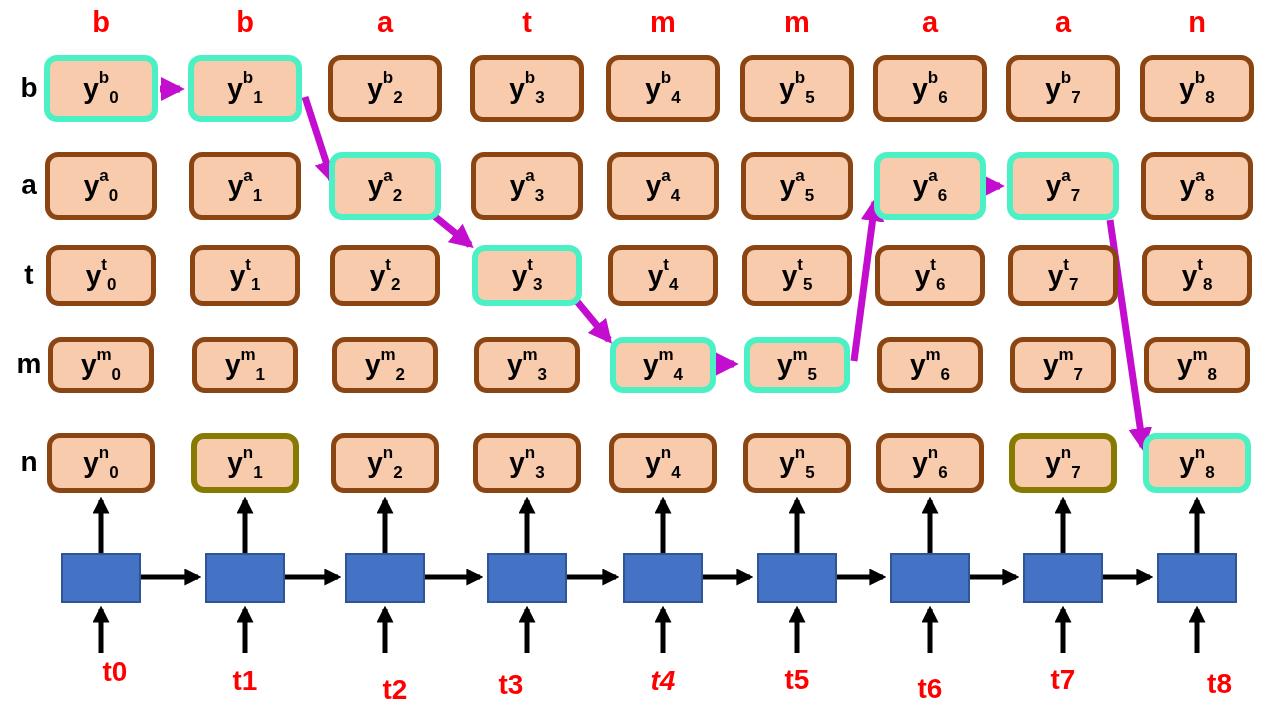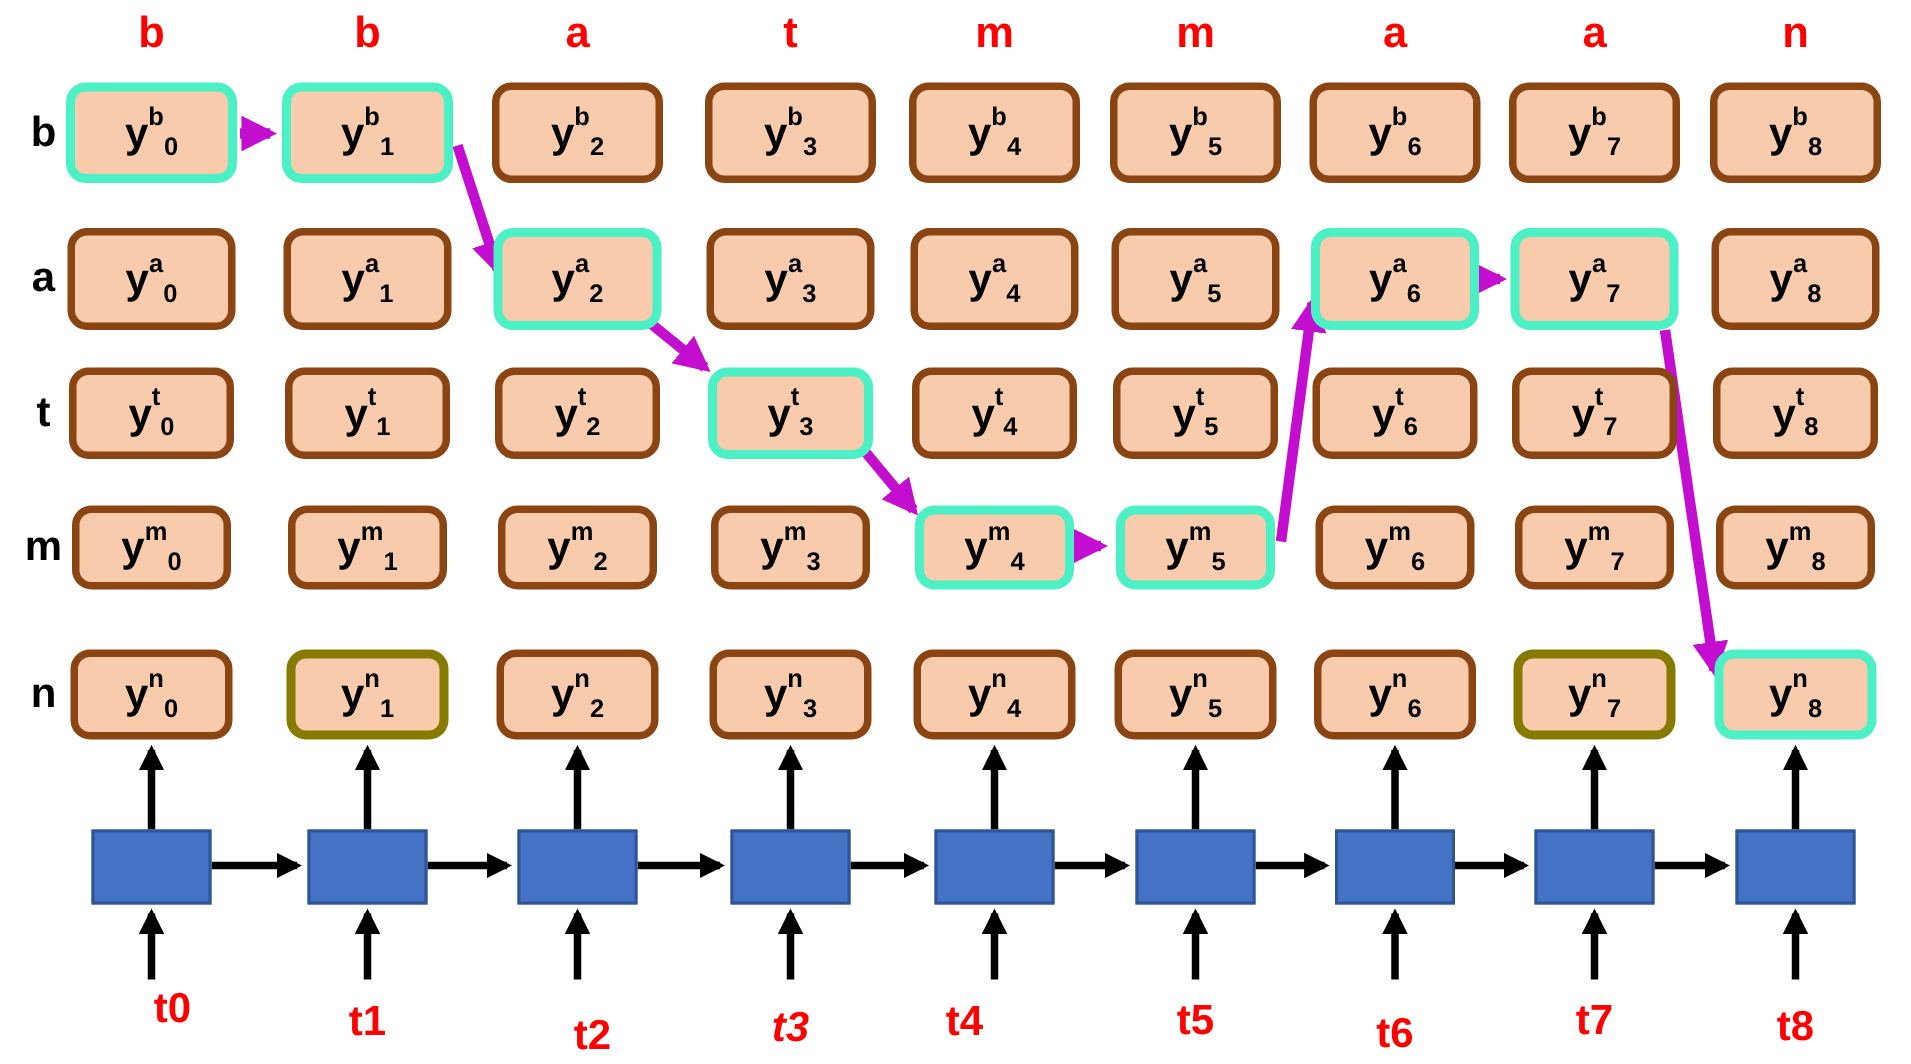--- a/index.html
+++ b/index.html
@@ -343,20 +343,20 @@
       <div class="rnn-cell" style="left: 623px; top: 553px; width: 80px; height: 50px;"></div>
       <div class="rnn-cell" style="left: 757px; top: 553px; width: 80px; height: 50px;"></div>
       <div class="rnn-cell" style="left: 890px; top: 553px; width: 80px; height: 50px;"></div>
       <div class="rnn-cell" style="left: 1023px; top: 553px; width: 80px; height: 50px;"></div>
       <div class="rnn-cell" style="left: 1157px; top: 553px; width: 80px; height: 50px;"></div>
     </div>
   <div id="time-row">
       <div class="time-label" style="left: 80px; top: 656px;">t0</div>
       <div class="time-label" style="left: 210px; top: 665px;">t1</div>
       <div class="time-label" style="left: 360px; top: 674px;">t2</div>
-      <div class="time-label" style="left: 492px; top: 669px; font-style: italic;">t3</div>
-      <div class="time-label" style="left: 608px; top: 665px;">t4</div>
+      <div class="time-label" style="left: 476px; top: 669px;">t3</div>
+      <div class="time-label" style="left: 628px; top: 665px; font-style: italic;">t4</div>
       <div class="time-label" style="left: 762px; top: 664px;">t5</div>
       <div class="time-label" style="left: 895px; top: 673px;">t6</div>
       <div class="time-label" style="left: 1028px; top: 664px;">t7</div>
-      <div class="time-label" style="left: 1162px; top: 668px;">t8</div>
+      <div class="time-label" style="left: 1162px; top: 668px; text-align: right;">t8</div>
     </div>
 </div>
 
 </body></html>

